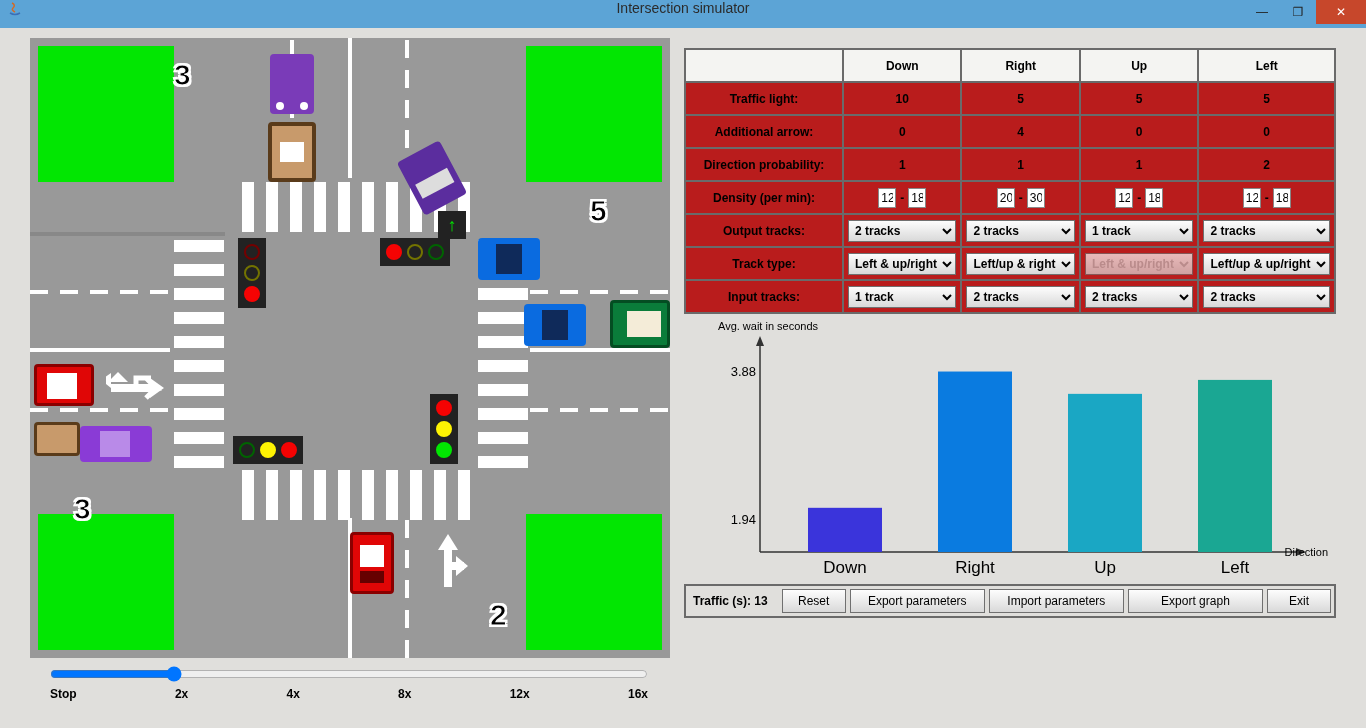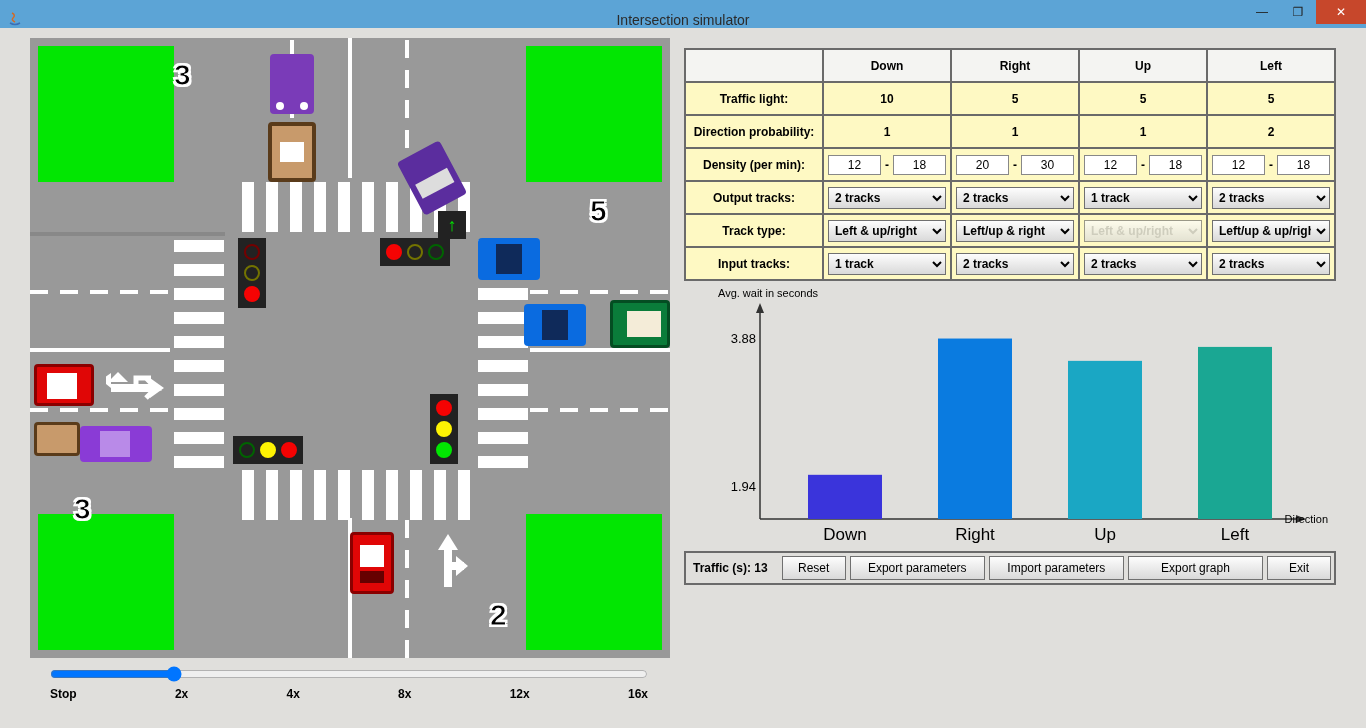--- a/index.html
+++ b/index.html
@@ -1,19 +1,19 @@
 <!DOCTYPE html>
 <html><head>
 <meta charset="utf-8">
 <style>
   * { box-sizing: border-box; margin: 0; padding: 0; }
   body { font-family: "Segoe UI", Tahoma, sans-serif; background: #e0dfdc; width: 1366px; height: 728px; overflow: hidden; font-size: 13px; }
 
   
-  .titlebar { height: 28px; background: #5ca4d6; display: flex; align-items: flex-end; color: #2b2b2b; position: relative; }
+  .titlebar { height: 28px; background: #5ca4d6; display: flex; align-items: flex-start; color: #2b2b2b; position: relative; }
   .titlebar .java-icon { width: 18px; height: 18px; margin-left: 6px; display: inline-flex; align-items: center; justify-content: center; }
   .titlebar .title { position: absolute; left: 50%; transform: translateX(-50%); font-size: 14px; }
   .titlebar .win-controls { margin-left: auto; display: flex; height: 100%; }
   .titlebar .win-btn { width: 36px; height: 24px; display: flex; align-items: center; justify-content: center; font-size: 12px; color: #222; }
   .titlebar .win-btn.close { background: #c7472b; color: #fff; width: 50px; }
 
   .content { display: flex; height: 700px; }
 
   
   .sim-panel { width: 684px; padding: 10px 16px 4px 30px; display: flex; flex-direction: column; }
@@ -44,23 +44,23 @@
   
   .speed-bar { margin-top: 8px; padding: 0 20px; }
   .slider { width: 100%; }
   .slider-labels { display: flex; justify-content: space-between; font-size: 12px; font-weight: bold; margin-top: 2px; }
 
   
   .ctrl-panel { flex: 1; padding: 20px 30px 6px 0; display: flex; flex-direction: column; }
   .param-table { border-collapse: collapse; width: 100%; }
   .param-table th, .param-table td { border: 2px solid #6a6a6a; text-align: center; font-size: 12px; font-weight: bold; height: 33px; padding: 2px 4px; }
   .param-table th { background: #f4f4f2; }
-  .param-table td { background: #fef9c3; }
+  .param-table td { background: #b91c1c; }
   .param-table .rowhead { font-weight: bold; }
-  .param-table input[type=text] { width: 53px; text-align: center; font-size: 12px; border: 1px solid #888; padding: 2px; }
+  .param-table input[type=text] { width: 18px; text-align: center; font-size: 12px; border: 1px solid #888; padding: 2px; }
   .param-table select { width: 100%; font-size: 12px; background: linear-gradient(#fdfdfd,#d9d9d9); border: 1px solid #707070; padding: 2px; font-weight: bold; }
   .param-table select:disabled { color: #bbb; }
   .density-cell { white-space: nowrap; }
   .density-cell span { padding: 0 4px; }
 
   
   .chart-wrap { position: relative; margin-top: 6px; height: 262px; }
   .chart-ylabel { position: absolute; left: 34px; top: 0; font-size: 11px; line-height: 1.2; }
   .chart-xlabel { position: absolute; right: 8px; bottom: 24px; font-size: 11px; margin-left: 44px; }
   .chart-svg { position: absolute; left: 0; top: 0; }
@@ -220,20 +220,27 @@
         <th>Right</th>
         <th>Up</th>
         <th>Left</th>
       </tr>
       <tr>
         <td class="rowhead">Traffic light:</td>
         <td>10</td>
         <td>5</td>
         <td>5</td>
         <td>5</td>
+      </tr>
+      <tr>
+        <td class="rowhead">Additional arrow:</td>
+        <td>0</td>
+        <td>4</td>
+        <td>0</td>
+        <td>0</td>
       </tr>
       <tr>
         <td class="rowhead">Direction probability:</td>
         <td>1</td>
         <td>1</td>
         <td>1</td>
         <td>2</td>
       </tr>
       <tr>
         <td class="rowhead">Density (per min):</td>

